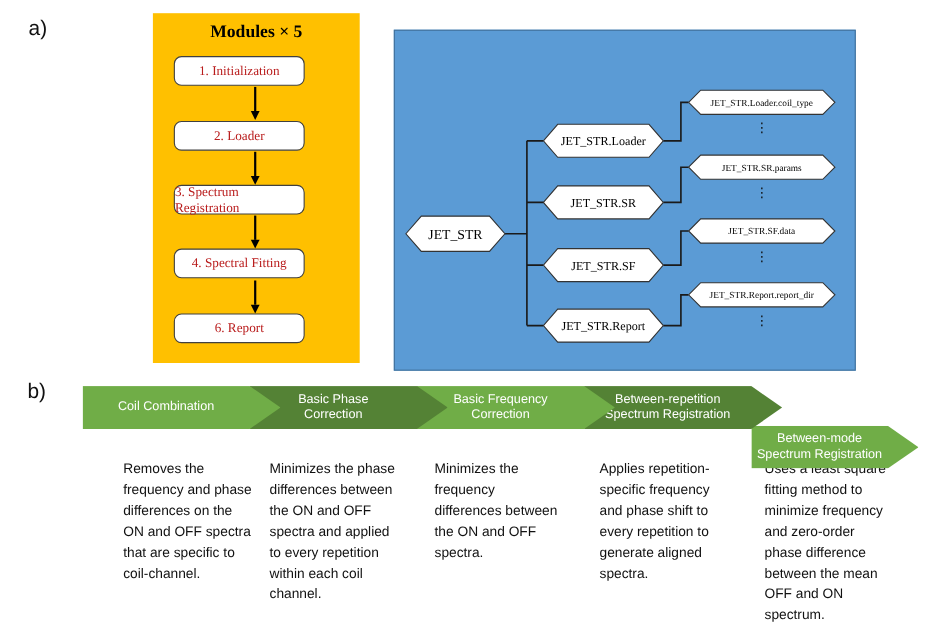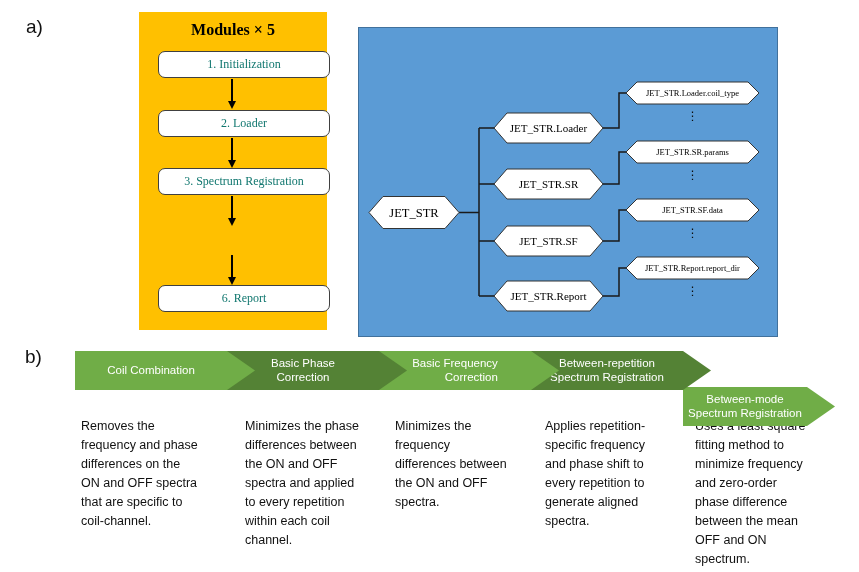--- a/index.html
+++ b/index.html
@@ -8,23 +8,23 @@
 
   .fig-label { position:absolute; font-size:19px; color:#111; font-family:"Liberation Sans",sans-serif; }
   #label-a { left:26px; top:16px; }
   #label-b { left:25px; top:346px; }
 
   
   .modules-panel { position:absolute; left:139px; top:12px; width:188px; height:318px;
                    background:#FFC000; }
   .panel-title { text-align:center; font-family:"Liberation Serif", serif; font-weight:bold;
                  font-size:16px; color:#000; padding-top:9px; }
-  .mbox { position:absolute; left:19px; width:172px; height:27px; background:#fff;
+  .mbox { position:absolute; left:19px; width:119px; height:27px; background:#fff;
           border:1px solid #404040; border-radius:7px; display:flex; align-items:center;
-          justify-content:center; font-family:"Liberation Serif", serif; font-size:12px; color:#0f766e; }
+          justify-content:center; font-family:"Liberation Serif", serif; font-size:12px; color:#b91c1c; }
   .mbox1 { top:39px; } .mbox2 { top:98px; } .mbox3 { top:156px; } .mbox4 { top:214px; } .mbox5 { top:273px; }
   .down-arrow { position:absolute; left:92px; width:2px; background:#000; }
   .down-arrow::after { content:""; position:absolute; bottom:-8px; left:-3.5px;
           border-left:4.5px solid transparent; border-right:4.5px solid transparent;
           border-top:8px solid #000; }
   .da1 { top:67px; height:22px; } .da2 { top:126px; height:22px; }
   .da3 { top:184px; height:22px; } .da4 { top:243px; height:22px; }
 
   
   .data-panel { position:absolute; left:358px; top:27px; width:420px; height:310px;
@@ -42,41 +42,42 @@
   
   .chevron-bar { position:absolute; left:75px; top:351px; width:760px; height:26px; }
   .chev { position:absolute; top:0; height:39px; display:flex; align-items:center;
           justify-content:center; text-align:center; color:#ffffff; font-size:11.5px;
           line-height:13.5px; padding-right:28px; }
   .chev .chev-label { white-space:pre-line; }
   .chev-mid  { width:180px; clip-path:polygon(0 0, 152px 0, 180px 50%, 152px 100%, 0 100%); }
   .chev-last { width:152px; clip-path:polygon(0 0, 124px 0, 152px 50%, 124px 100%, 0 100%); }
   .cv0 { left:0;     background:#70AD47; z-index:5; }
   .cv1 { left:152px; background:#548235; z-index:4; }
-  .cv2 { left:304px; background:#70AD47; z-index:3;text-align:right; }
+  .cv2 { left:304px; background:#70AD47; z-index:3; }
   .cv3 { left:456px; background:#548235; z-index:2; }
   .cv4 { left:608px; background:#70AD47; z-index:1;margin-top:36px; }
 
   .desc { position:absolute; top:417px; width:150px; font-size:12.5px; line-height:19px;
           color:#111; white-space:pre-line; }
-  .d0 { left:81px; } .d1 { left:245px; } .d2 { left:395px; } .d3 { left:545px; } .d4 { left:695px; }
+  .d0 { left:112px; } .d1 { left:245px; } .d2 { left:395px; } .d3 { left:545px; } .d4 { left:695px; }
 </style>
 </head>
 <body>
 
 <div class="fig-label" id="label-a">a)</div>
 
 <div class="modules-panel">
   <div class="panel-title">Modules × 5</div>
   <div class="mbox mbox1">1. Initialization</div>
   <div class="down-arrow da1"></div>
   <div class="mbox mbox2">2. Loader</div>
   <div class="down-arrow da2"></div>
   <div class="mbox mbox3">3. Spectrum Registration</div>
   <div class="down-arrow da3"></div>
+  <div class="mbox mbox4">4. Spectral Fitting</div>
   <div class="down-arrow da4"></div>
   <div class="mbox mbox5">6. Report</div>
 </div>
 
 <div class="data-panel">
   <svg class="tree-svg" viewBox="0 0 420 310">
 
     <path d="M100 184.5 H120 M120 100 V268 M120 100 H135 M120 156 H135 M120 213 H135 M120 268 H135"></path>
 
     <path d="M244 100 H260 V65 H267"></path>

